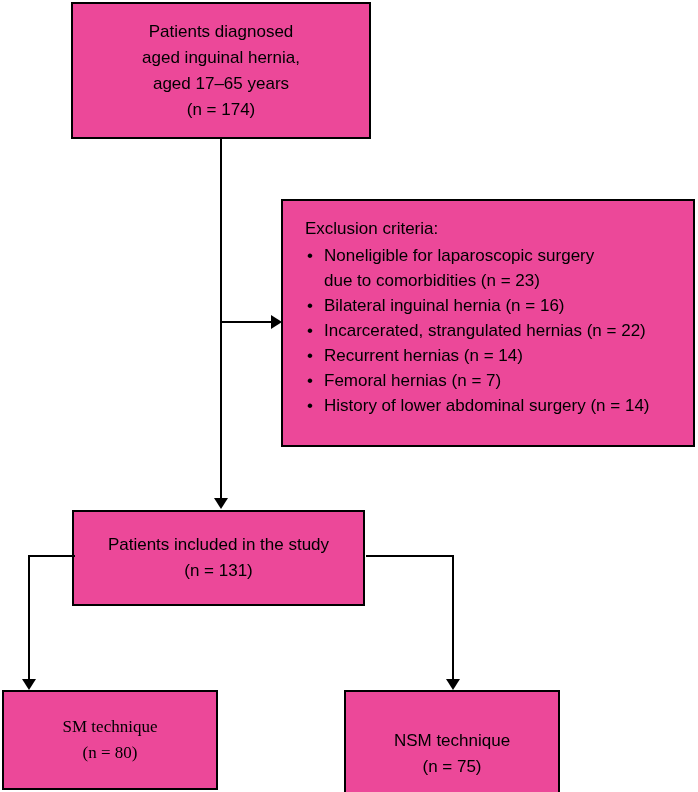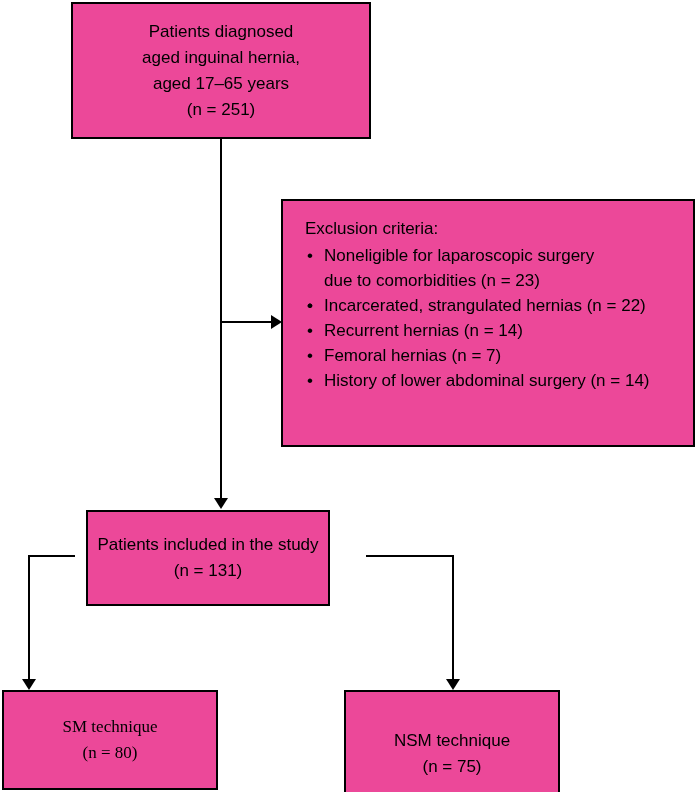--- a/index.html
+++ b/index.html
@@ -43,22 +43,22 @@
     left: 71px;  top: 2px;
     width: 300px; height: 137px;
   }
   #node-exclusion {
     left: 281px; top: 199px;
     width: 414px; height: 248px;
     justify-content: flex-start;
     padding: 16px 0 12px 22px;
   }
   #node-included {
-    left: 86px;  top: 510px;
-    width: 244px; height: 96px;
+    left: 72px;  top: 510px;
+    width: 293px; height: 96px;
   }
   #node-sm {
     left: 2px;   top: 690px;
     width: 216px; height: 100px; font-family: Liberation Serif, serif;
   }
   #node-nsm {
     left: 344px; top: 690px;
     width: 216px; height: 128px;
   }
 
@@ -120,39 +120,40 @@
 </style>
 </head>
 <body>
 
 <div id="canvas">
 
   <div class="node centered" id="node-diagnosed">
     <div class="node-line">Patients diagnosed</div>
     <div class="node-line">aged inguinal hernia,</div>
     <div class="node-line">aged 17–65 years</div>
-    <div class="node-line">(n = 251)</div>
+    <div class="node-line">(n = 174)</div>
   </div>
 
   <div class="vline" id="spine-main" style="left:220px; top:139px; height:366px;"></div>
   <div class="arrow-down" id="spine-main-head" style="left:214px; top:498px;"></div>
 
   <div class="hline" id="branch-exclusion" style="left:220px; top:321px; width:54px;"></div>
   <div class="arrow-right" id="branch-exclusion-head" style="left:271px; top:315px;"></div>
 
   <div class="node" id="node-exclusion">
     <div class="excl-heading">Exclusion criteria:</div>
     <ul class="excl-list">
       <li class="excl-item">
         <span class="bullet">•</span>
         <span>Noneligible for laparoscopic surgery</span>
         <span class="cont">due to comorbidities (n = 23)</span>
       </li>
       <li class="excl-item">
         <span class="bullet">•</span>
+        <span>Bilateral inguinal hernia (n = 16)</span>
       </li>
       <li class="excl-item">
         <span class="bullet">•</span>
         <span>Incarcerated, strangulated hernias (n = 22)</span>
       </li>
       <li class="excl-item">
         <span class="bullet">•</span>
         <span>Recurrent hernias (n = 14)</span>
       </li>
       <li class="excl-item">

